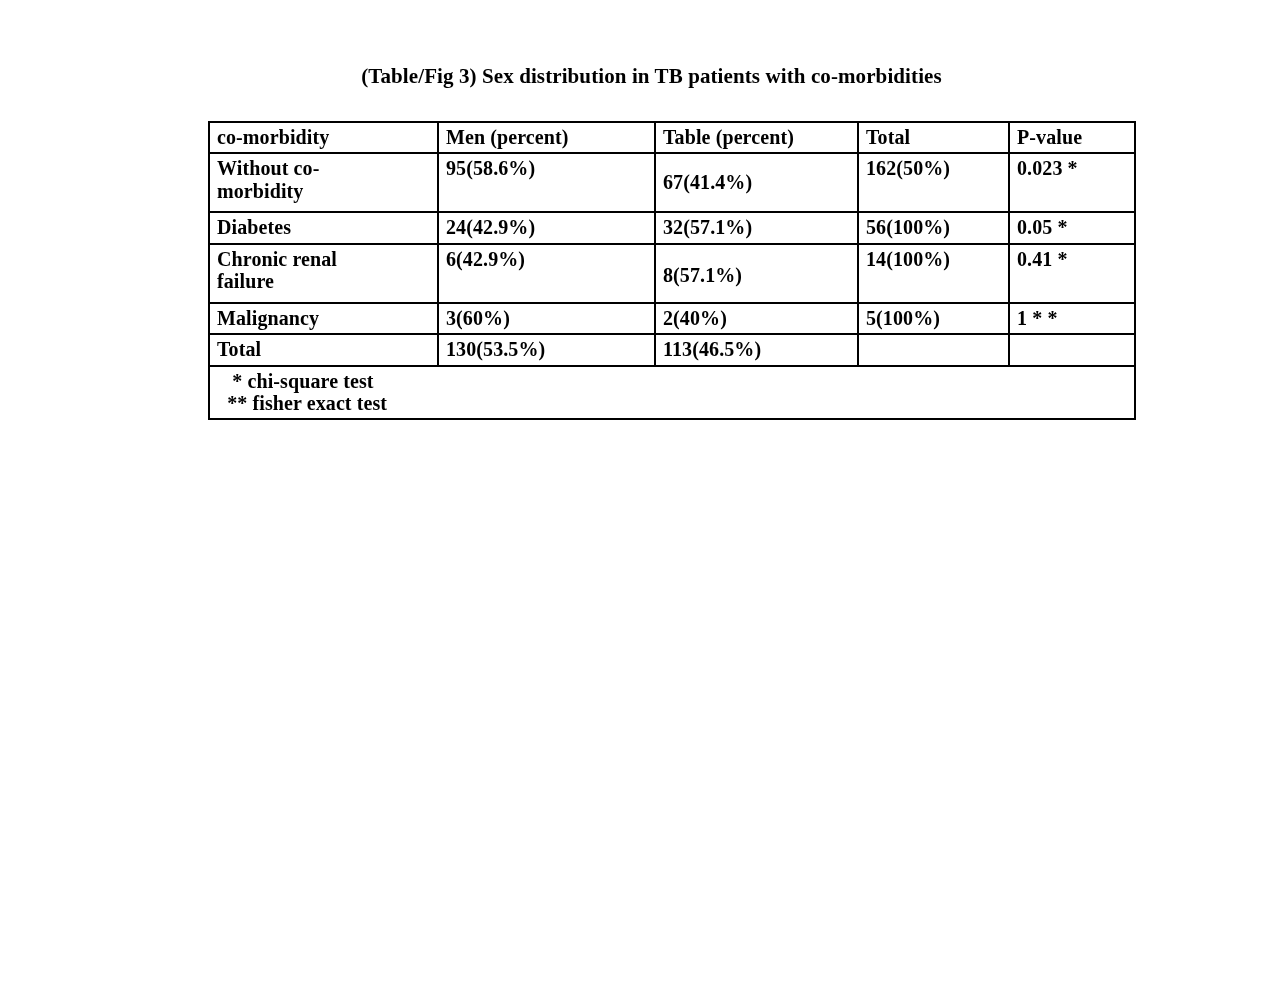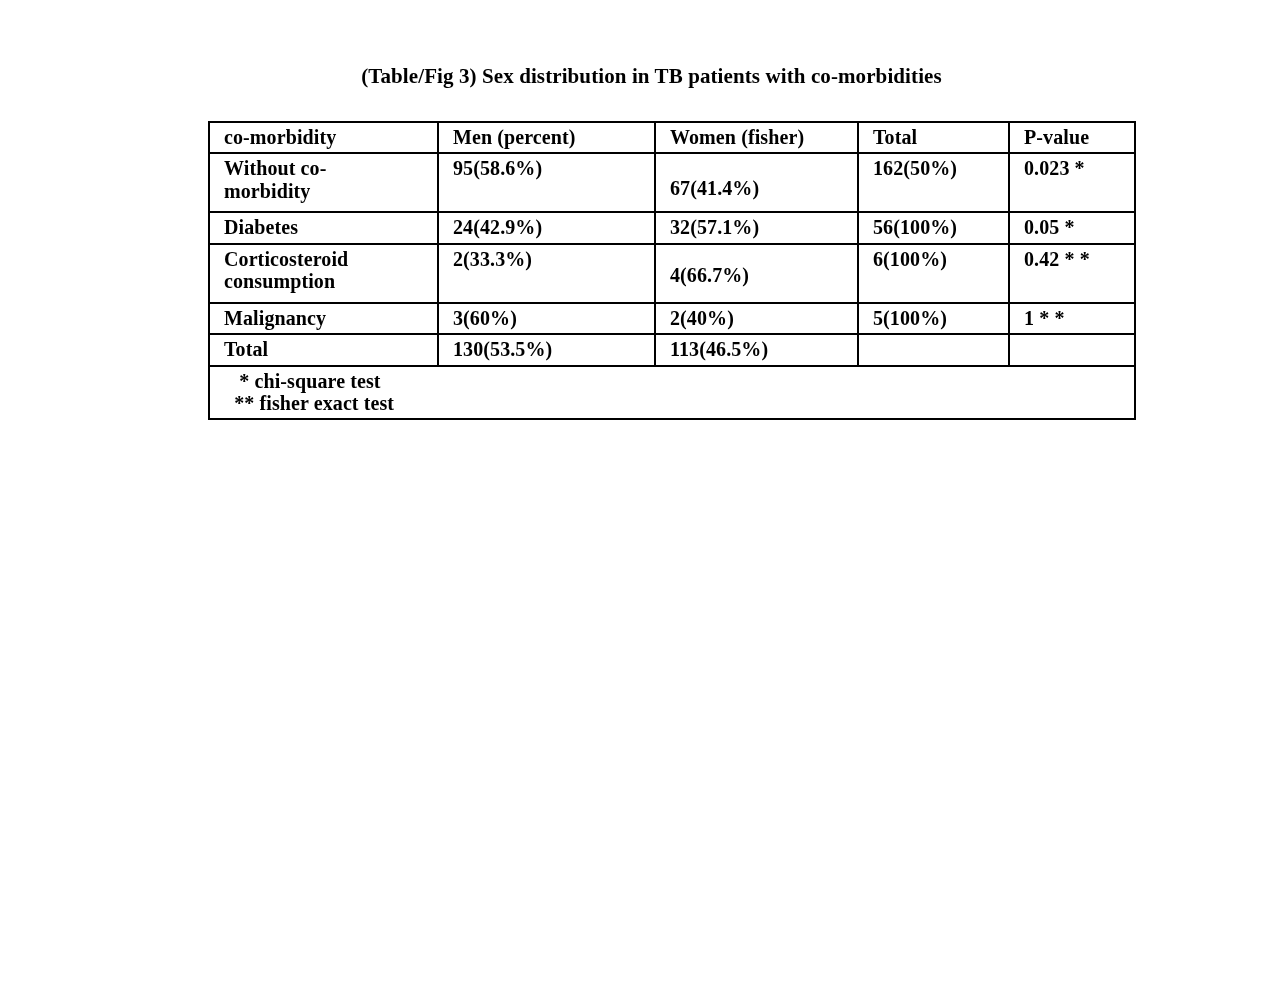--- a/index.html
+++ b/index.html
@@ -34,21 +34,21 @@
   }
   table.data {
     border-collapse: collapse;
     width: 926px;
     table-layout: fixed;
     font-size: 20px;
   }
   table.data td {
     border: 2px solid #000000;
     vertical-align: top;
-    padding: 3px 6px 4px 14px;
+    padding: 3px 6px 4px 7px;
     line-height: 1.12;
     font-weight: bold;
     letter-spacing: 0.1px;
   }
   col.c1 { width: 229px; }
   col.c2 { width: 217px; }
   col.c3 { width: 203px; }
   col.c4 { width: 151px; }
   col.c5 { width: 126px; }
 
@@ -76,59 +76,59 @@
       <col class="c1">
         <col class="c2">
         <col class="c3">
         <col class="c4">
         <col class="c5">
     </colgroup>
     <tbody>
       <tr class="header">
         <td>co-morbidity</td>
         <td>Men (percent)</td>
-        <td>Women (fisher)</td>
+        <td>Table (percent)</td>
         <td>Total</td>
         <td>P-value</td>
       </tr>
 
       <tr>
         <td class="tall">
           <span class="sub nowrap">Without   co-</span>
           <span class="sub nowrap">morbidity</span>
         </td>
         <td class="tall">95(58.6%)</td>
         <td class="tall pad-left-small">
-          <span class="sub" style="margin-top:20px"> 67(41.4%)</span>
+          <span class="sub" style="margin-top:14px"> 67(41.4%)</span>
         </td>
         <td class="tall">162(50%)</td>
         <td class="tall">0.023 *</td>
       </tr>
 
       <tr>
         <td>Diabetes</td>
         <td>24(42.9%)</td>
         <td>32(57.1%)</td>
         <td>56(100%)</td>
         <td>0.05 *</td>
       </tr>
 
-
       <tr>
         <td class="tall">
-          <span class="sub nowrap">Corticosteroid</span>
-          <span class="sub nowrap">consumption</span>
+          <span class="sub nowrap">Chronic renal</span>
+          <span class="sub nowrap">failure</span>
         </td>
-        <td class="tall">2(33.3%)</td>
+        <td class="tall">6(42.9%)</td>
         <td class="tall pad-left-small">
-          <span class="sub" style="margin-top:16px">4(66.7%)</span>
+          <span class="sub" style="margin-top:16px">8(57.1%)</span>
         </td>
-        <td class="tall">6(100%)</td>
-        <td class="tall">0.42 * *</td>
+        <td class="tall">14(100%)</td>
+        <td class="tall">0.41 *</td>
       </tr>
+
 
       <tr>
         <td>Malignancy</td>
         <td>3(60%)</td>
         <td>2(40%)</td>
         <td>5(100%)</td>
         <td>1 * *</td>
       </tr>
 
       <tr>

